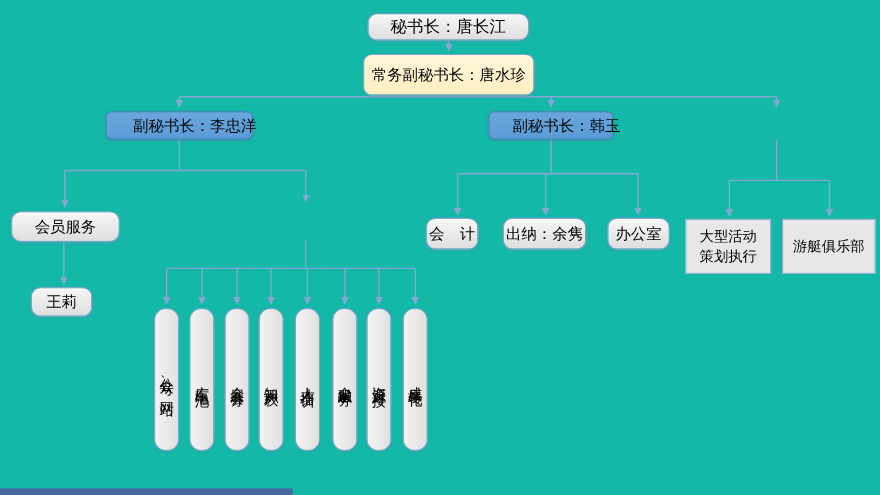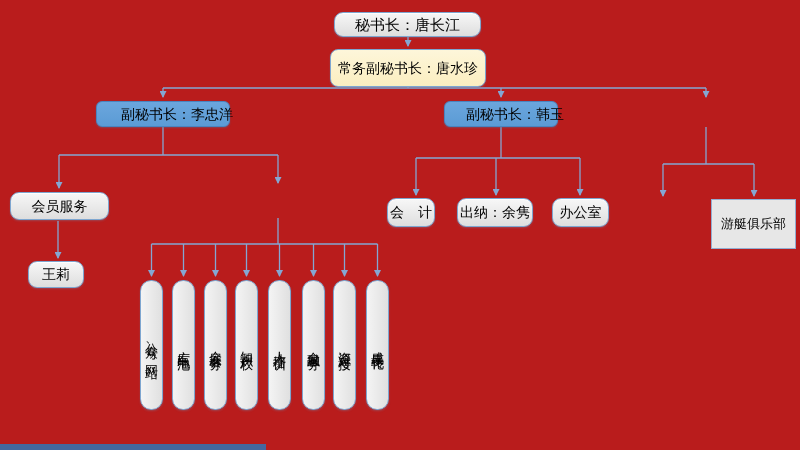--- a/index.html
+++ b/index.html
@@ -1,17 +1,17 @@
 <!DOCTYPE html>
 <html><head>
 <meta charset="utf-8">
 <style>
   html,body{margin:0;padding:0;background:#fff;}
   .canvas{
-    position:relative;width:800px;height:450px;background:#b91c1c;overflow:hidden;
+    position:relative;width:800px;height:450px;background:#14b8a6;overflow:hidden;
     font-family:"Liberation Sans","DejaVu Sans",sans-serif;color:#000;
   }
   svg.connectors{position:absolute;left:0;top:0;width:800px;height:450px;pointer-events:none;}
   .node{
     position:absolute;display:flex;align-items:center;justify-content:center;
     box-sizing:border-box;font-size:14px;line-height:1.2;text-align:center;white-space:nowrap;
   }
   .rounded{
     border:1.5px solid #7ea6d0;border-radius:9px;
     background:linear-gradient(#f7f7f7,#dedede);
@@ -104,20 +104,21 @@
 
 
   <div class="node rounded" style="left:28px;top:261px;width:56px;height:27px;">王莉</div>
 
   <div class="node rounded" style="left:387px;top:198px;width:48px;height:29px;">会　计</div>
 
   <div class="node rounded" style="left:457px;top:198px;width:76px;height:29px;">出纳：余隽</div>
 
   <div class="node rounded" style="left:552px;top:198px;width:57px;height:29px;">办公室</div>
 
+  <div class="node rect f13 two-line" style="left:623px;top:199px;width:78px;height:50px;padding:0 6px;">大型活动策划执行</div>
 
   <div class="node rect f13" style="left:711px;top:199px;width:85px;height:50px;">游艇俱乐部</div>
 
   <div class="vbox" style="left:140px;">公众号、网站</div>
   <div class="vbox" style="left:172px;">广东电池</div>
   <div class="vbox" style="left:204px;">会展会务</div>
   <div class="vbox" style="left:235px;">知识产权</div>
   <div class="vbox" style="left:268px;">人才培训</div>
   <div class="vbox" style="left:302px;">金融服务</div>
   <div class="vbox" style="left:333px;">资源对接</div>

